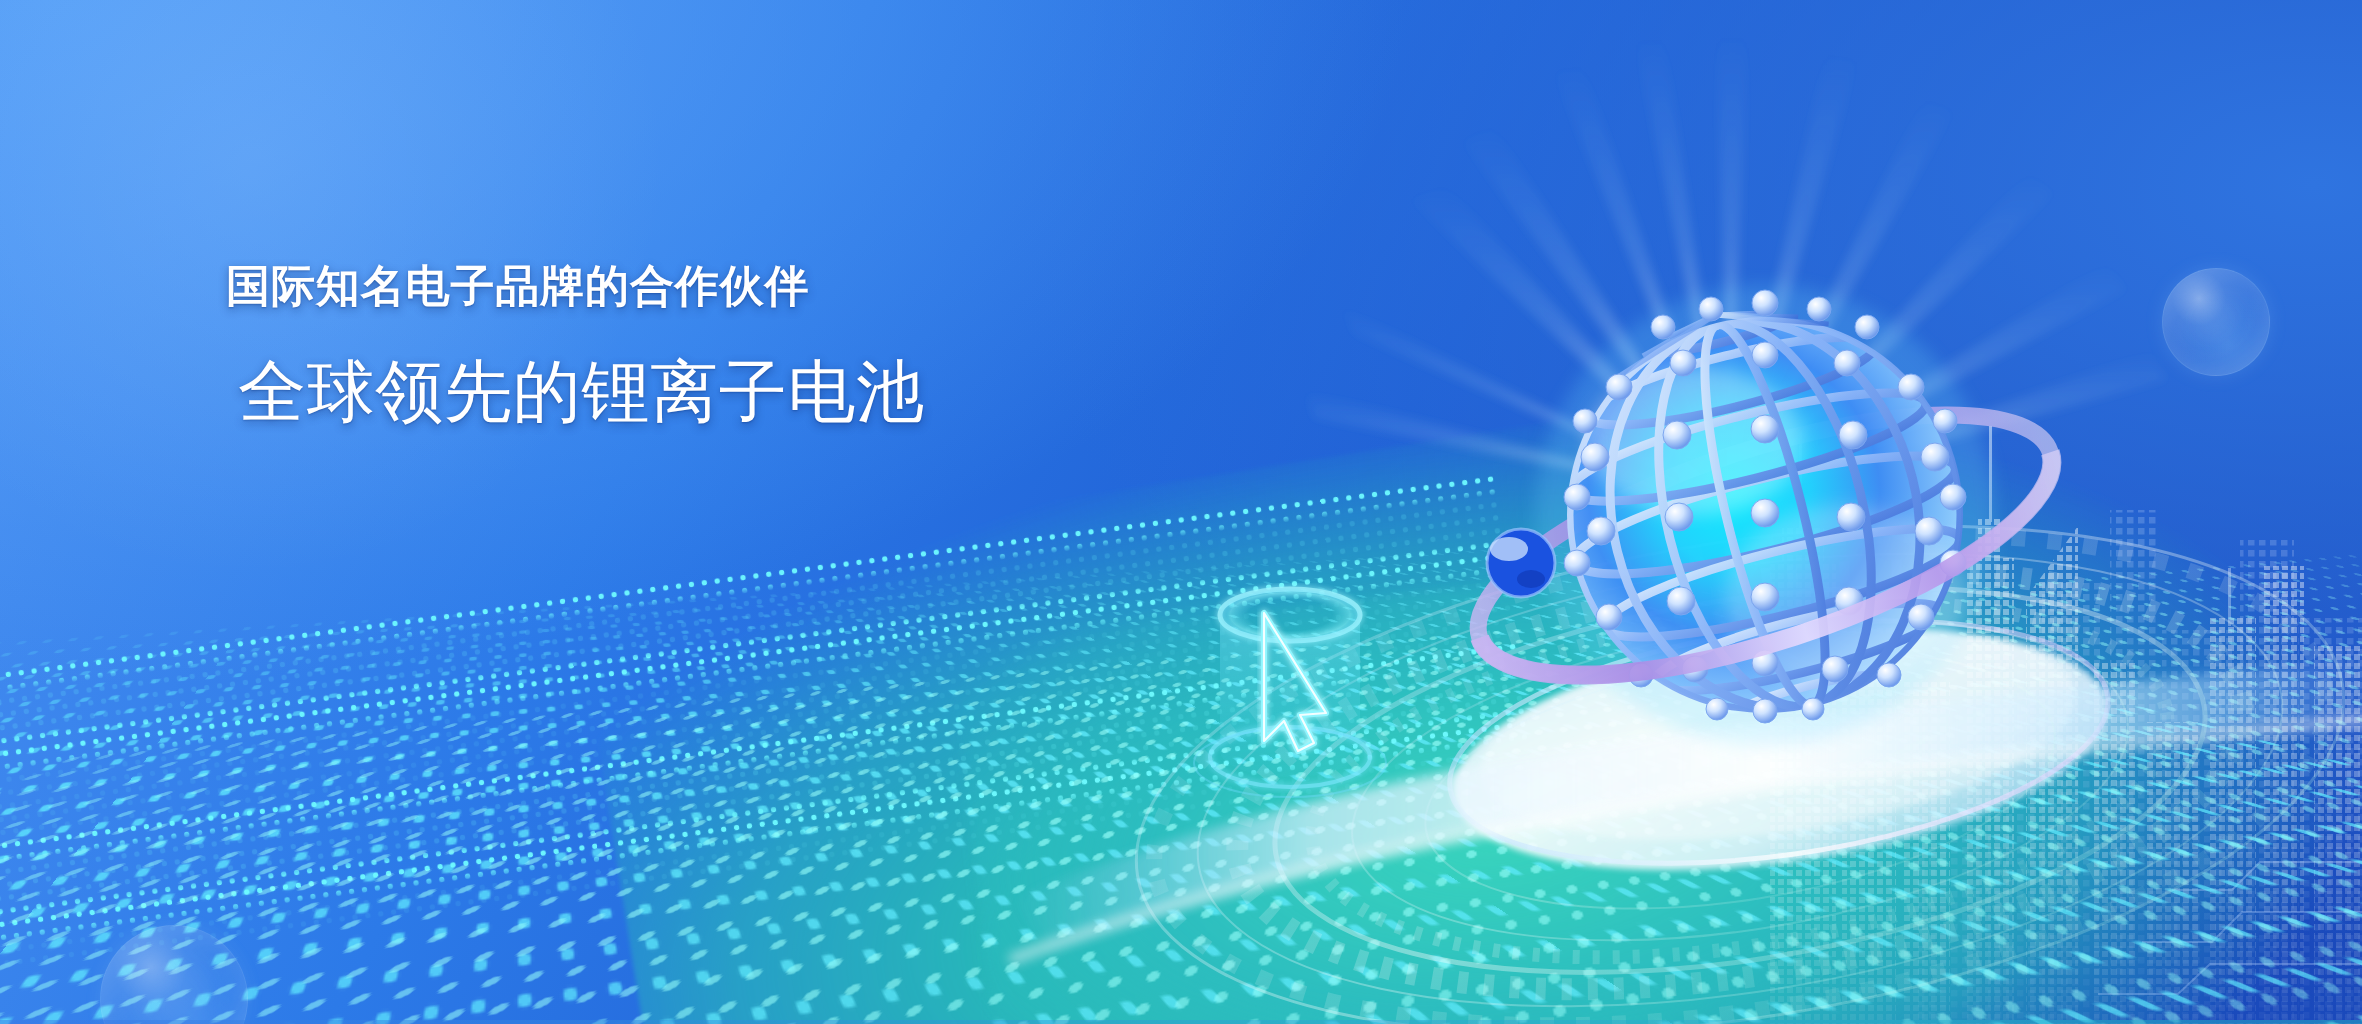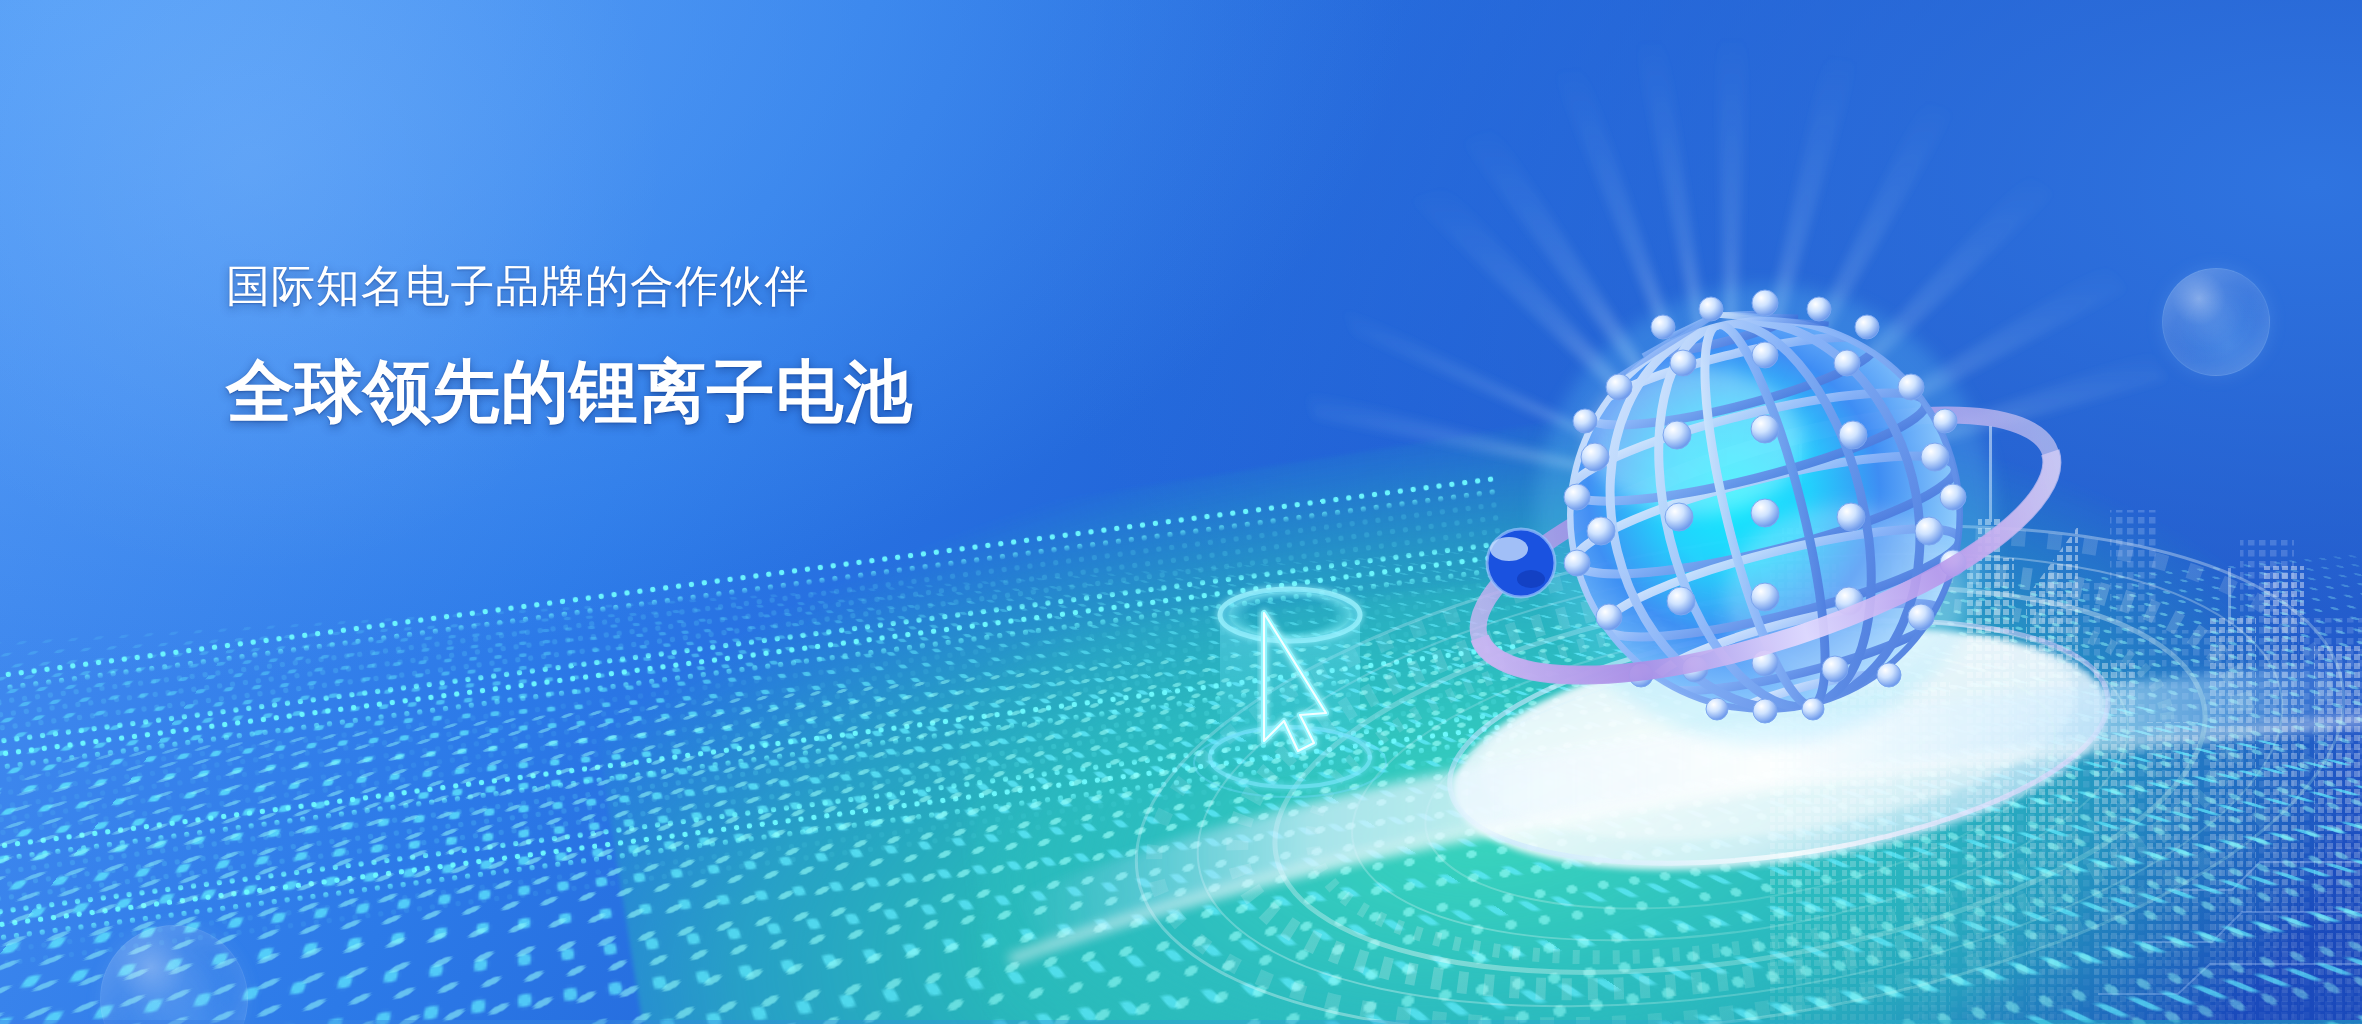--- a/index.html
+++ b/index.html
@@ -123,31 +123,31 @@
     position:absolute;
     left:226px; top:258px;
     z-index:40;
     color:#ffffff;
     text-shadow:0 3px 10px rgba(10,40,110,.45), 0 1px 2px rgba(10,40,110,.35);
     user-select:none;
   }
   .eyebrow{
     font-size:44px;
     line-height:1.25;
-    font-weight:400;
+    font-weight:700;
     letter-spacing:.02em;
     margin:0 0 36px 0;
     white-space:nowrap;
   }
   .headline{
     font-size:68px;
     line-height:1.26;
-    font-weight:700;
+    font-weight:400;
     letter-spacing:.01em;
-    margin:0;
+    margin:12px;
   }
   .headline-line{display:block;white-space:nowrap;}
 
   
   .glow-tl{
     position:absolute; left:-200px; top:-250px; width:900px; height:820px;
     background:radial-gradient(circle at 50% 50%, rgba(150,200,255,.22) 0%, rgba(150,200,255,0) 68%);
     pointer-events:none;
   }
   .edge-bottom{

